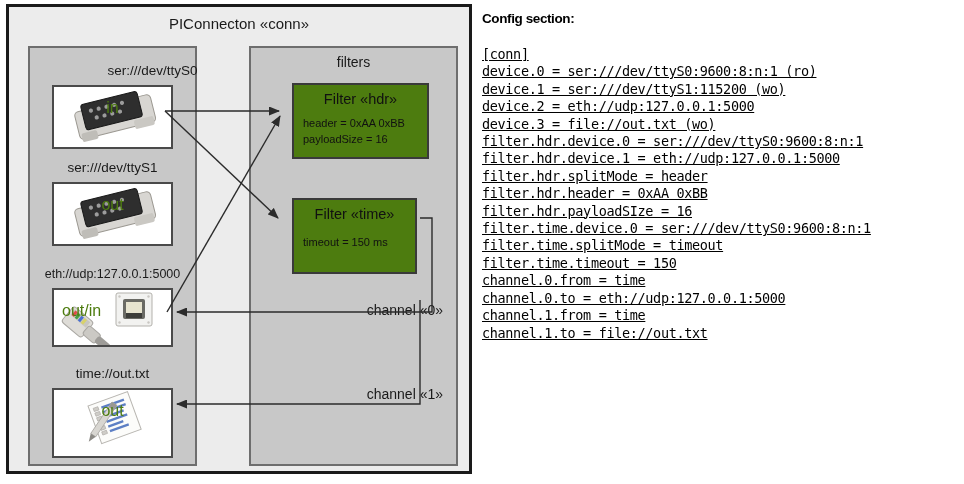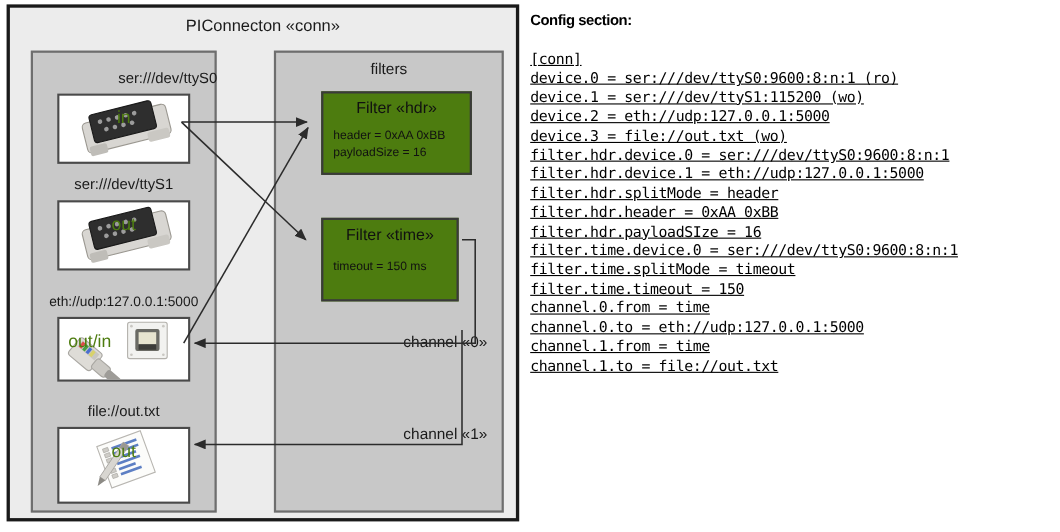--- a/index.html
+++ b/index.html
@@ -163,21 +163,21 @@
             <rect x="4" y="2.5" width="3" height="6" fill="#e04b4b"></rect>
             <rect x="8" y="2.5" width="3" height="6" fill="#46a046"></rect>
             <rect x="12" y="2.5" width="3" height="6" fill="#4a6fd0"></rect>
             <rect x="16" y="2.5" width="3" height="6" fill="#d8d26a"></rect>
             <rect x="24" y="5" width="16" height="11" rx="3" fill="#cbc9c4" stroke="#a9a7a2" stroke-width="1"></rect>
             <rect x="38" y="6.5" width="16" height="8" rx="3" fill="#9e9c98"></rect>
           </g>
         </svg>
       </div>
 
-      <div class="dev-label" style="left:0;top:318px;">file://out.txt</div>
+      <div class="dev-label" style="left:0;top:318px;">time://out.txt</div>
       <div class="dev-box" style="left:22px;top:340px;width:121px;height:70px;">
         <div class="dev-io">out</div>
         <svg class="icon-art" width="121" height="70" viewBox="0 0 121 70">
           <g transform="translate(34,16) rotate(-20)">
             <rect x="0" y="0" width="42" height="40" fill="#fcfcfa" stroke="#b8b6b1" stroke-width="1"></rect>
             <g fill="#5d7fc4">
               <rect x="12" y="5" width="24" height="2.4"></rect>
               <rect x="12" y="10" width="24" height="2.4"></rect>
               <rect x="12" y="15" width="20" height="2.4"></rect>
               <rect x="12" y="20" width="22" height="2.4"></rect>

